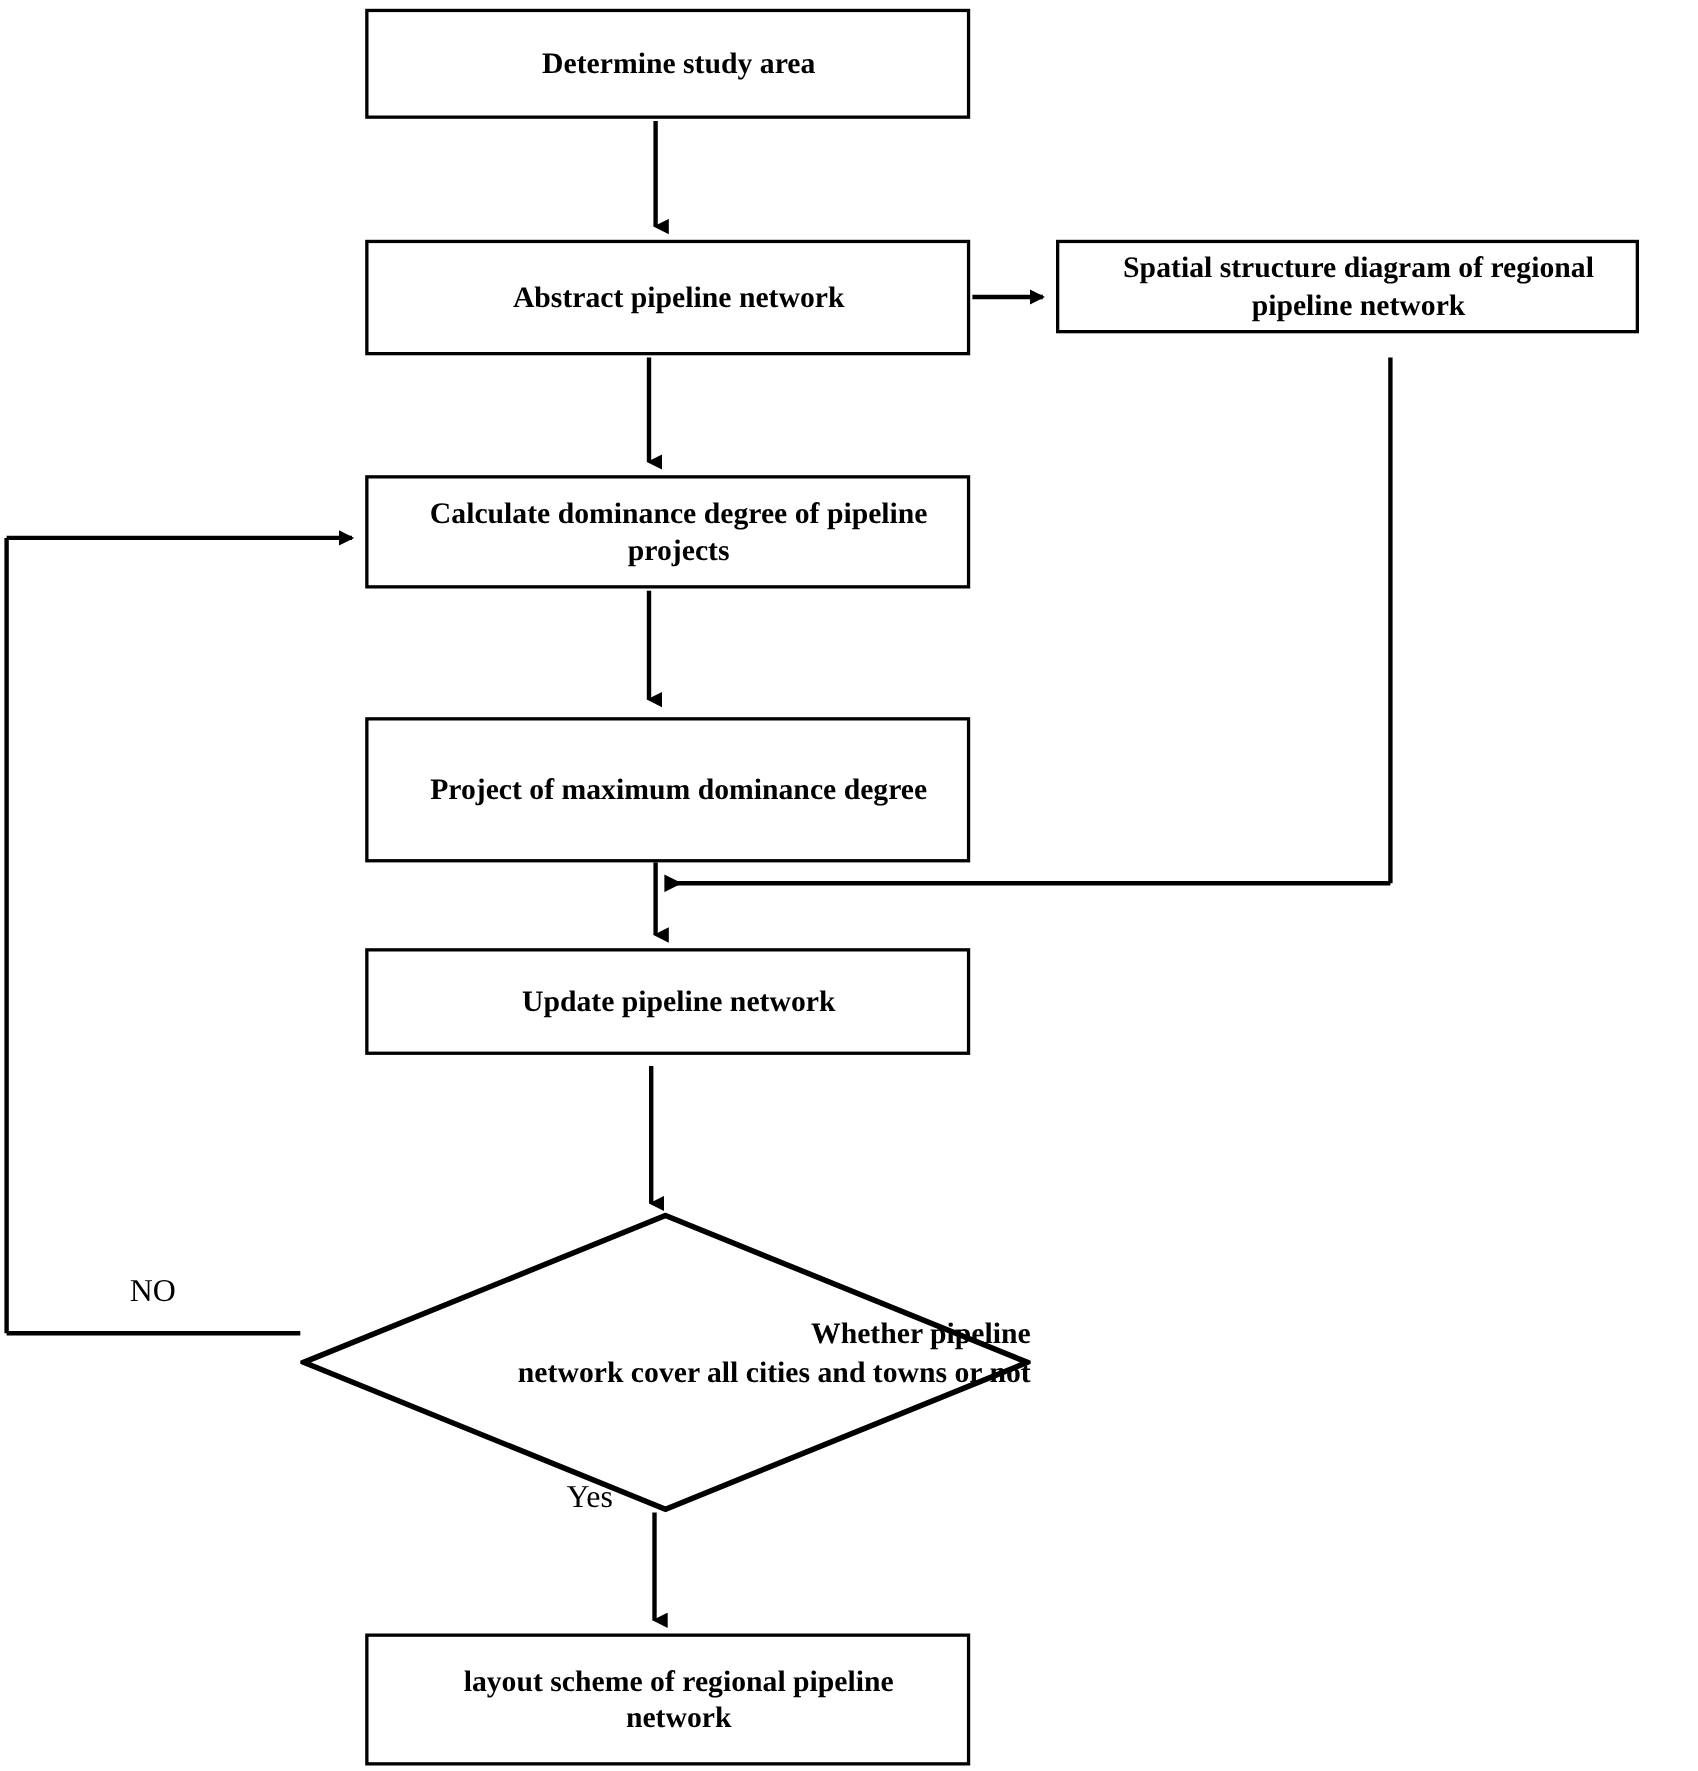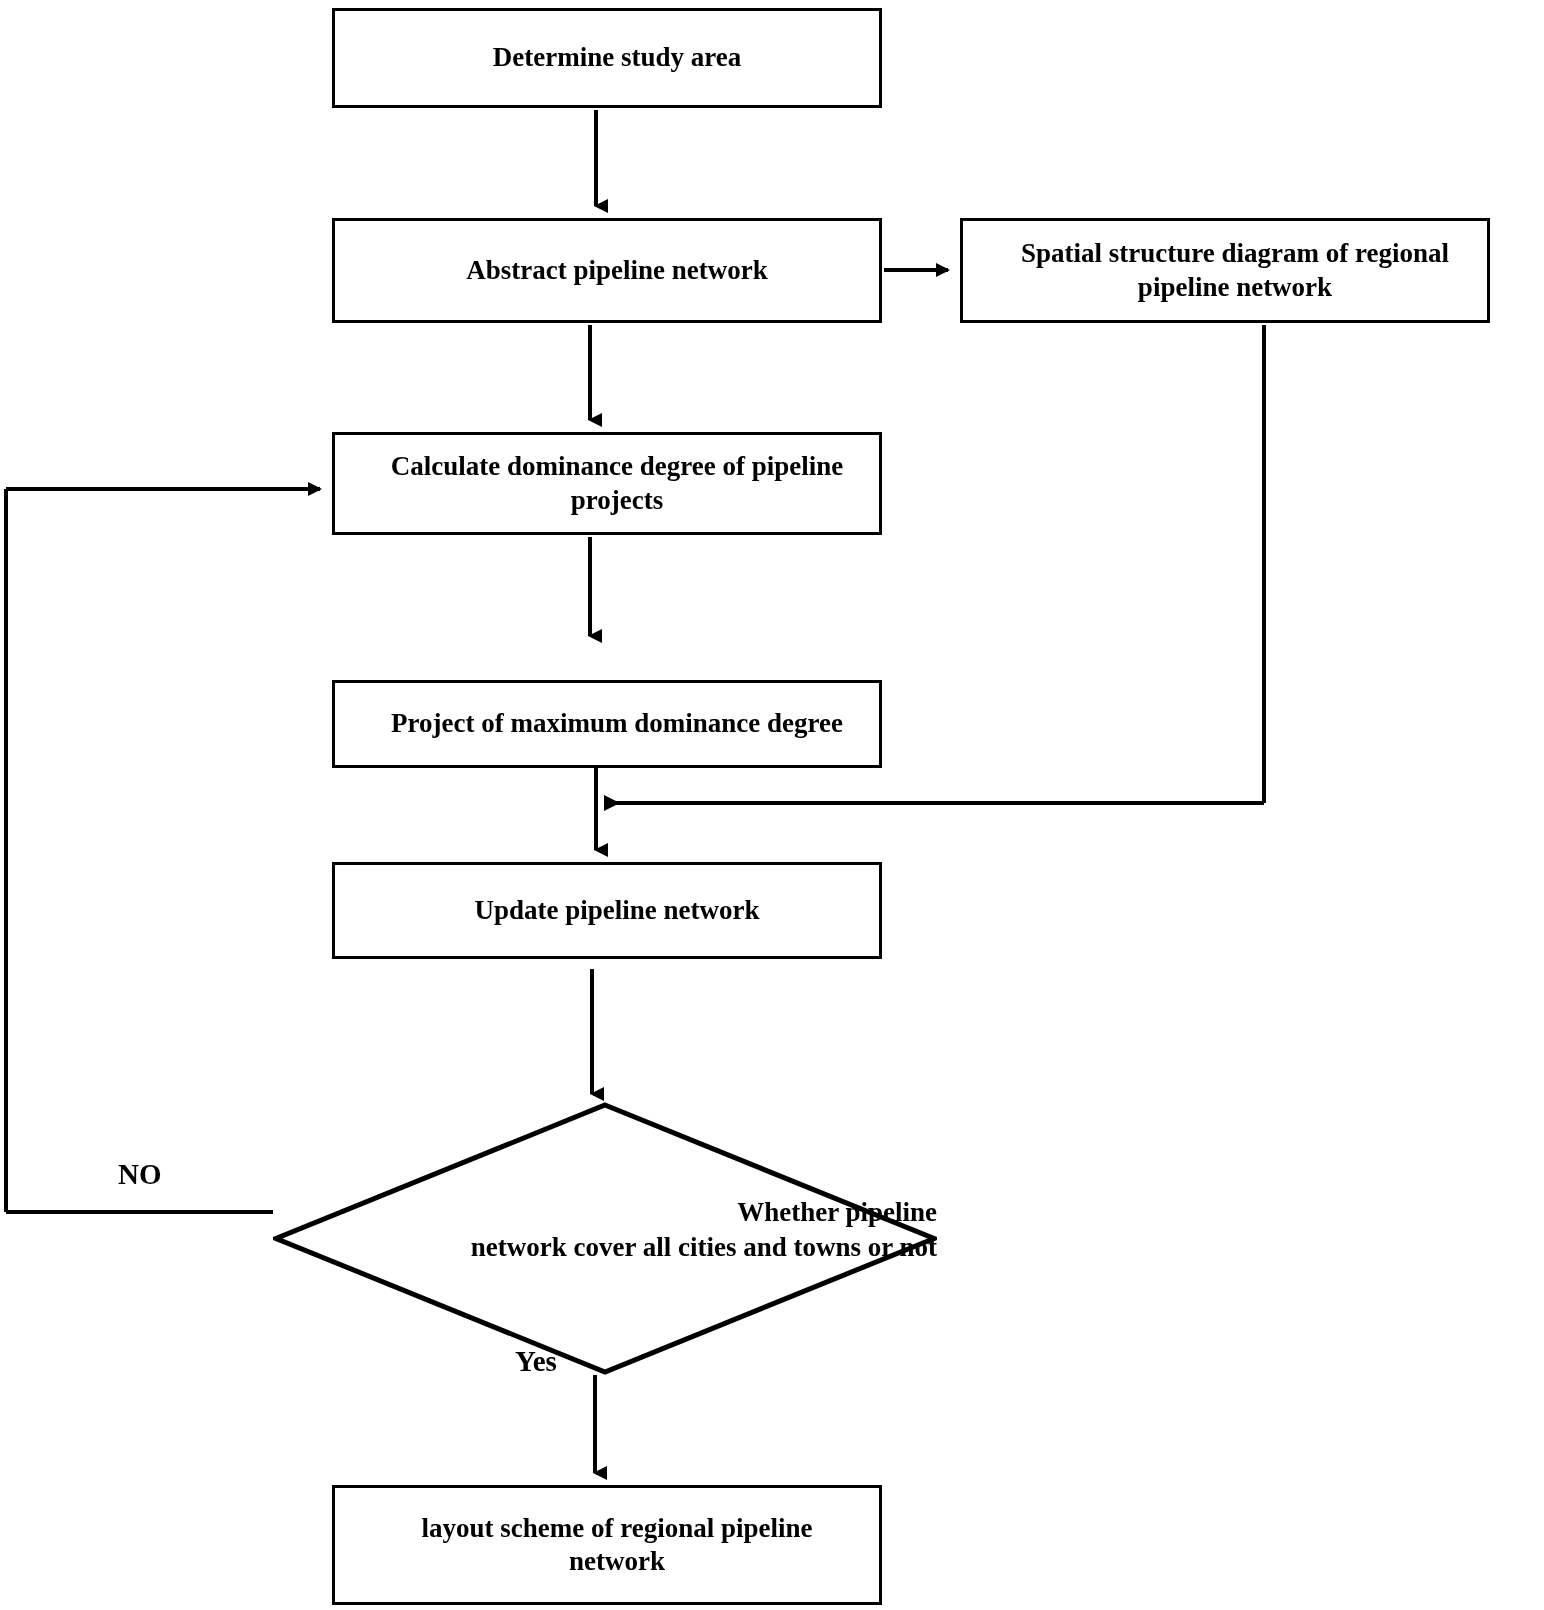--- a/index.html
+++ b/index.html
@@ -61,21 +61,21 @@
     right: 0;
     text-align: right;
     font-weight: bold;
     font-size: 27px;
     line-height: 1.3;
     color: #000000;
     white-space: pre-line;
   }
   .edge-label {
     position: absolute;
-    font-weight: bold;
+    font-weight: normal;
     font-size: 29px;
     color: #000000;
     white-space: nowrap;
     text-align: right;
   }
 </style>
 </head>
 <body>
 
 <div id="canvas">
@@ -134,31 +134,31 @@
   </svg>
 
   <div class="node box" style="left:332px; top:8px; width:550px; height:100px;">
     <span class="node-label">Determine study area</span>
   </div>
 
   <div class="node box" style="left:332px; top:218px; width:550px; height:105px;align-items:center;">
     <span class="node-label">Abstract pipeline network</span>
   </div>
 
-  <div class="node box" style="left:960px; top:218px; width:530px; height:105px;font-family:Liberation Serif, serif;">
+  <div class="node box" style="left:960px; top:218px; width:530px; height:85px;font-family:Liberation Serif, serif;">
     <span class="node-label">Spatial structure diagram of regional
 pipeline network</span>
   </div>
 
   <div class="node box" style="left:332px; top:432px; width:550px; height:103px;">
     <span class="node-label">Calculate dominance degree of pipeline
 projects</span>
   </div>
 
-  <div class="node box" style="left:332px; top:680px; width:550px; height:88px;">
+  <div class="node box" style="left:332px; top:652px; width:550px; height:132px;">
     <span class="node-label">Project of maximum dominance degree</span>
   </div>
 
   <div class="node box" style="left:332px; top:862px; width:550px; height:97px;">
     <span class="node-label">Update pipeline network</span>
   </div>
 
   <div class="diamond-wrap" style="left:273px; top:1102px; width:664px; height:273px;">
     <svg width="664" height="273" viewBox="0 0 664 273">
       <polygon points="332,3 661,136.5 332,270 3,136.5" fill="#ffffff" stroke="#000000" stroke-width="5"></polygon>

